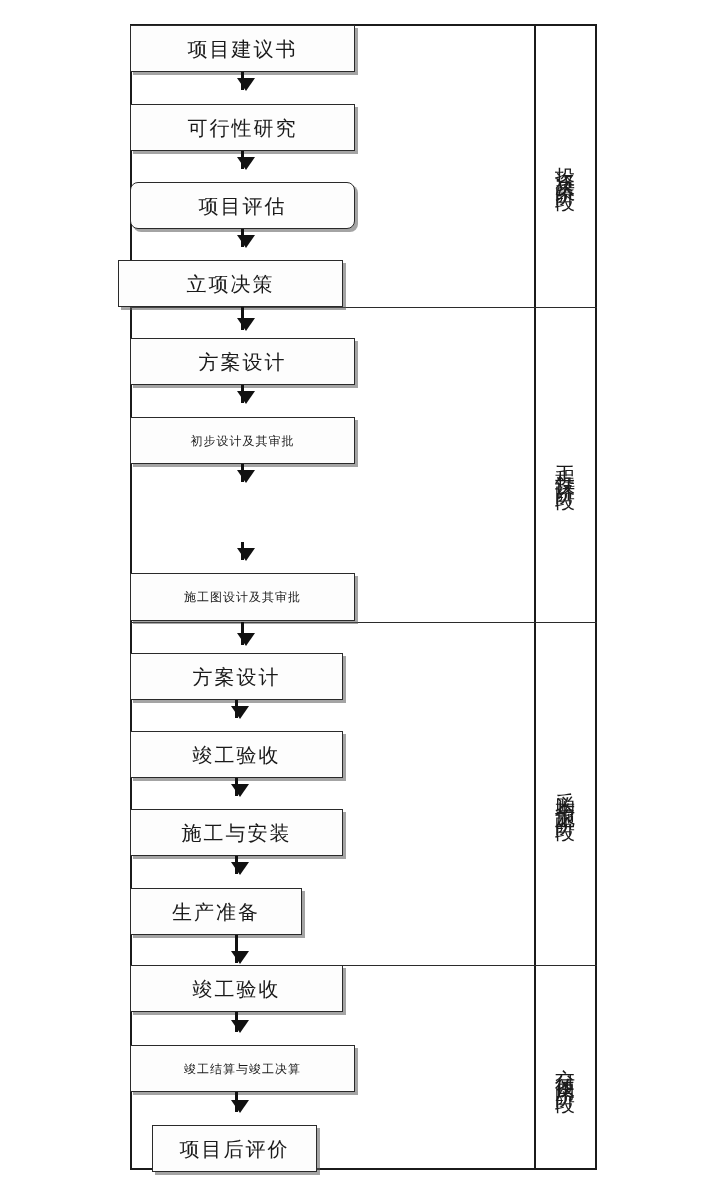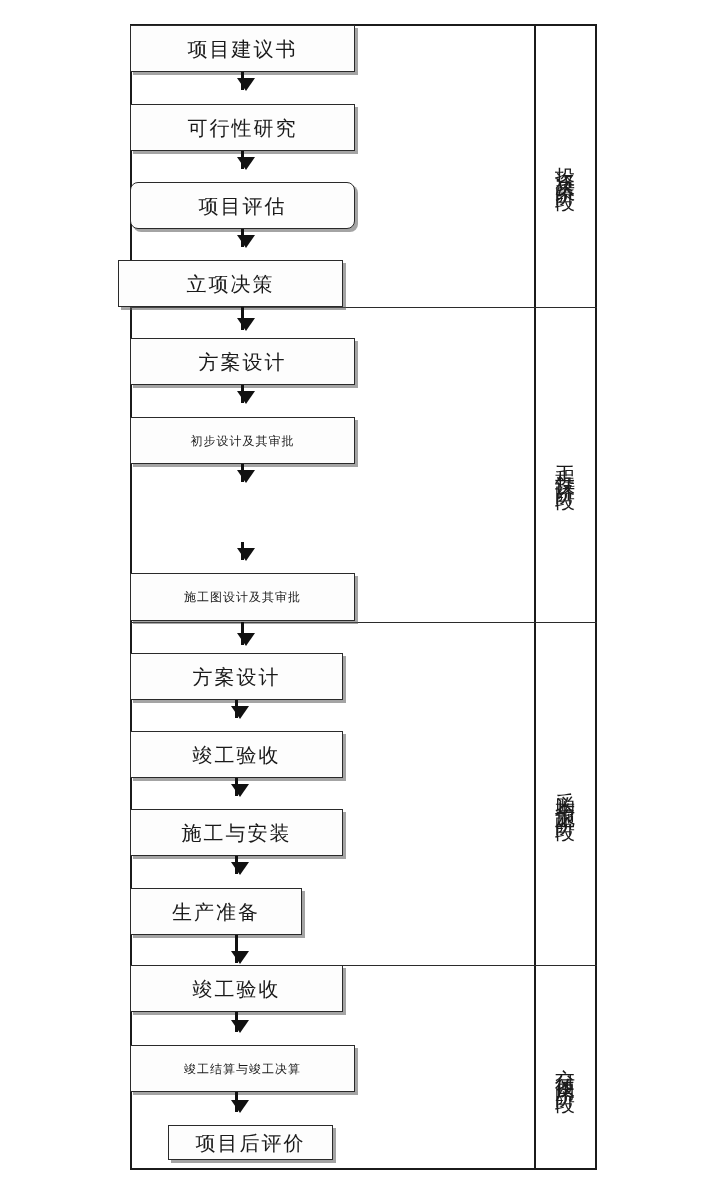--- a/index.html
+++ b/index.html
@@ -167,19 +167,19 @@
   <div class="phase-label" style="top:622px; height:343px;">
     <span>采购与施工阶段</span>
   </div>
 
   <div class="node" style="left:130px; top:965px; width:213px; height:47px;">竣工验收</div>
   <div class="arrow" style="left:235px; top:1012px; height:20px;"></div>
 
   <div class="node small" style="left:130px; top:1045px; width:225px; height:47px;">竣工结算与竣工决算</div>
   <div class="arrow" style="left:235px; top:1092px; height:20px;"></div>
 
-  <div class="node" style="left:168px; top:1125px; width:165px; height:35px;">项目后评价</div>
+  <div class="node" style="left:152px; top:1125px; width:165px; height:47px;">项目后评价</div>
 
   <div class="phase-label" style="top:965px; height:205px;">
     <span>交付使用阶段</span>
   </div>
 
 </div>
 
 </body></html>

